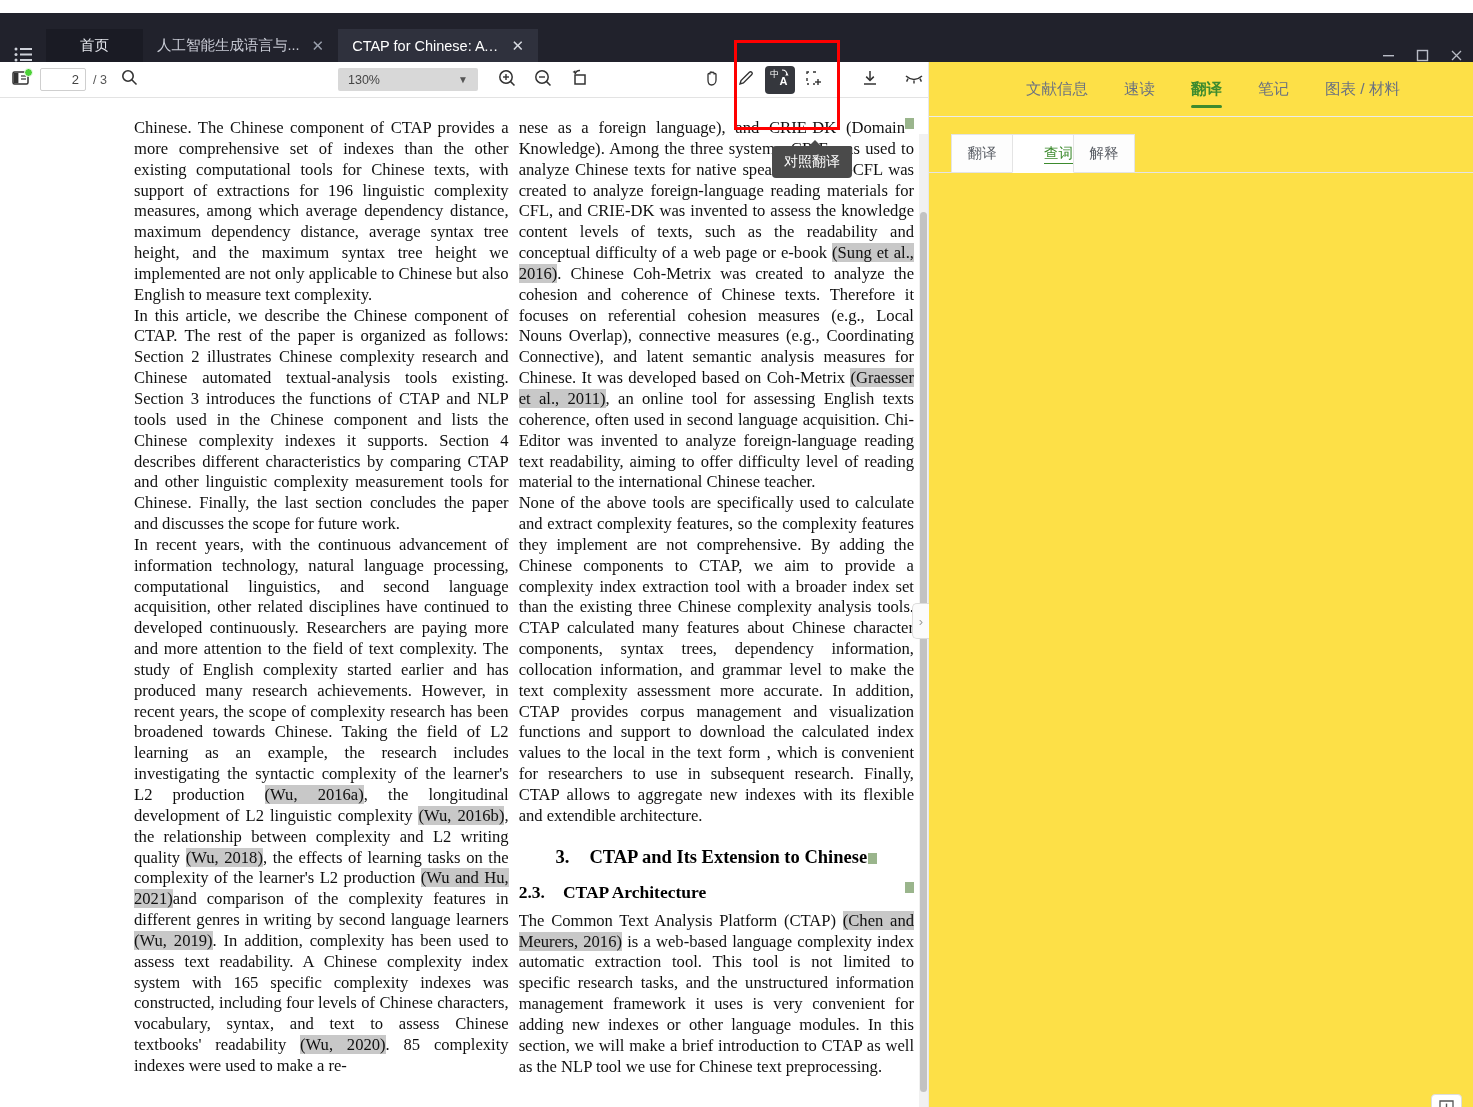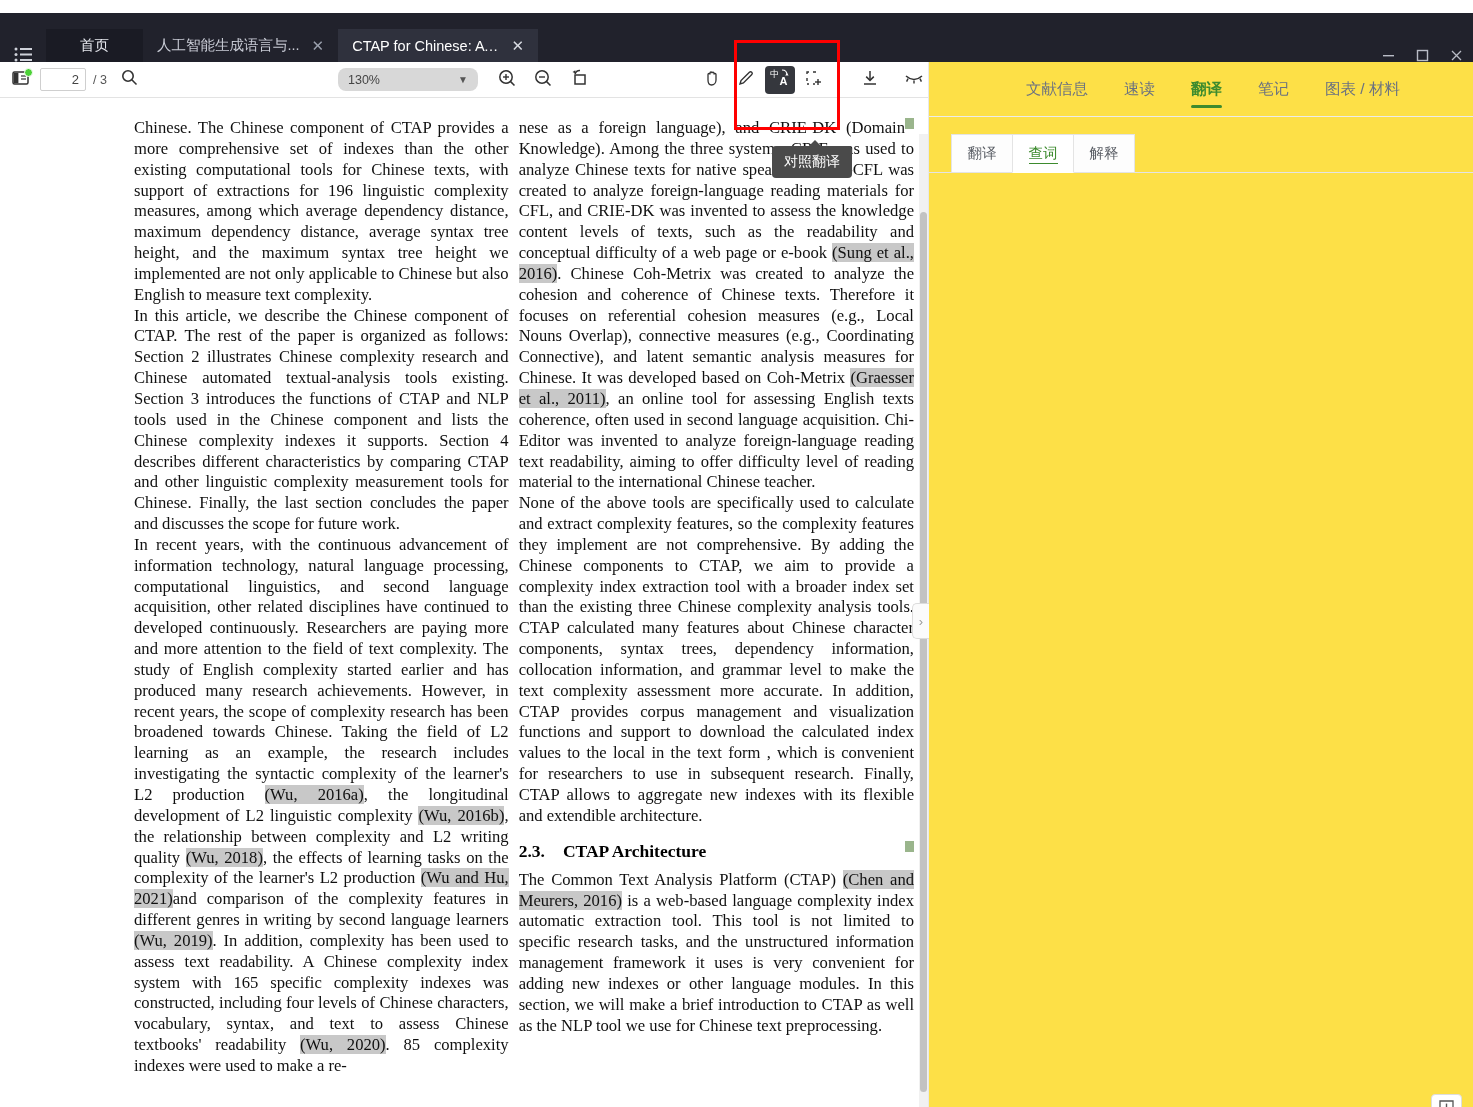--- a/index.html
+++ b/index.html
@@ -75,21 +75,21 @@
     font-family: "Liberation Sans", sans-serif; background: #fff;
   }
   .pagetotal { font-size: 12.5px; color: #555; margin-left: 7px; }
   .search-btn { margin-left: 8px; }
   .zoombox {
     position: absolute; left: 338px;
     display: flex; align-items: center;
   }
   .zoomsel {
     width: 140px; height: 23px; background: #d8d8d8; border: none;
-    font-size: 12.5px; color: #444; padding-left: 10px; border-radius: 8px;
+    font-size: 12.5px; color: #444; padding-left: 10px; border-radius: 2px;
     font-family: "Liberation Sans", sans-serif;
     -webkit-appearance: none; appearance: none; cursor: pointer;
   }
   .zoomcaret {
     position: absolute; right: 10px; pointer-events: none; color: #555;
     font-size: 10px;
   }
   .zoomwrap { position: relative; display: flex; align-items: center; }
   .tb-right {
     position: absolute; left: 697px; display: flex; align-items: center;
@@ -200,21 +200,21 @@
 
   .subtabs { display: flex; padding-left: 23px; margin-top: 17px; }
   .stab {
     width: 62px; height: 39px; border: 1px solid #e4e4e4;
     display: flex; align-items: center; justify-content: center;
     font-size: 14.5px; color: #5b5f66; cursor: pointer;
     background: #fdfdfd; margin-left: -1px;
   }
   .stab.active {
     color: #3d8b2e; background: #ffffff; border-bottom-color: #fff;
-    position: relative; z-index: 2;
+    position: relative; z-index: 2; justify-content: flex-end;
   }
   .stab.active span { border-bottom: 1px solid #3d8b2e; }
   .subtabs-line {
     border-bottom: 1px solid #e4e4e4; margin: 0 0 0 0; position: relative;
     top: -1px;
   }
 
   .dict { padding: 31px 0 0 29px; }
   .dict-word {
     font-size: 24px; font-weight: bold; color: #333a43; letter-spacing: -0.2px;
@@ -439,20 +439,23 @@
         </div>
 
         <div class="col right">
           <p class="pdf-p">
             <span class="rightmark"></span><span>nese as a foreign language), and CRIE-DK (Domain Knowledge). Among the three systems, CRIE was used to analyze Chinese texts for native speakers, CRIE-CFL was created to analyze foreign-language reading materials for CFL, and CRIE-DK was invented to assess the knowledge content levels of texts, such as the readability and conceptual difficulty of a web page or e-book </span><span class="cite">(Sung et al., 2016)</span><span>. Chinese Coh-Metrix was created to analyze the cohesion and coherence of Chinese texts. Therefore it focuses on referential cohesion measures (e.g., Local Nouns Overlap), connective measures (e.g., Coordinating Connective), and latent semantic analysis measures for Chinese. It was developed based on Coh-Metrix </span><span class="cite">(Graesser et al., 2011)</span><span>, an online tool for assessing English texts coherence, often used in second language acquisition. Chi-Editor was invented to analyze foreign-language reading text readability, aiming to offer difficulty level of reading material to the international Chinese teacher.</span>
           </p>
           <p class="pdf-p">
             <span>None of the above tools are specifically used to calculate and extract complexity features, so the complexity features they implement are not comprehensive. By adding the Chinese components to CTAP, we aim to provide a complexity index extraction tool with a broader index set than the existing three Chinese complexity analysis tools. CTAP calculated many features about Chinese character components, syntax trees, dependency information, collocation information, and grammar level to make the text complexity assessment more accurate. In addition, CTAP provides corpus management and visualization functions and support to download the calculated index values to the local in the text form , which is convenient for researchers to use in subsequent research. Finally, CTAP allows to aggregate new indexes with its flexible and extendible architecture.</span>
           </p>
 
+          <div class="pdf-h2" style="margin:20px 0 10px 0">
+            <span class="num">3.</span><span>CTAP and Its Extension to Chinese</span><span class="marker"></span>
+          </div>
 
           <div class="pdf-h3">
             <span class="num">2.3.</span><span>CTAP Architecture</span><span class="rightmark"></span>
           </div>
 
           <p class="pdf-p">
             <span>The Common Text Analysis Platform (CTAP) </span><span class="cite">(Chen and Meurers, 2016)</span><span> is a web-based language complexity index automatic extraction tool. This tool is not limited to specific research tasks, and the unstructured information management framework it uses is very convenient for adding new indexes or other language modules. In this section, we will make a brief introduction to CTAP as well as the NLP tool we use for Chinese text preprocessing.</span>
           </p>
         </div>
 

